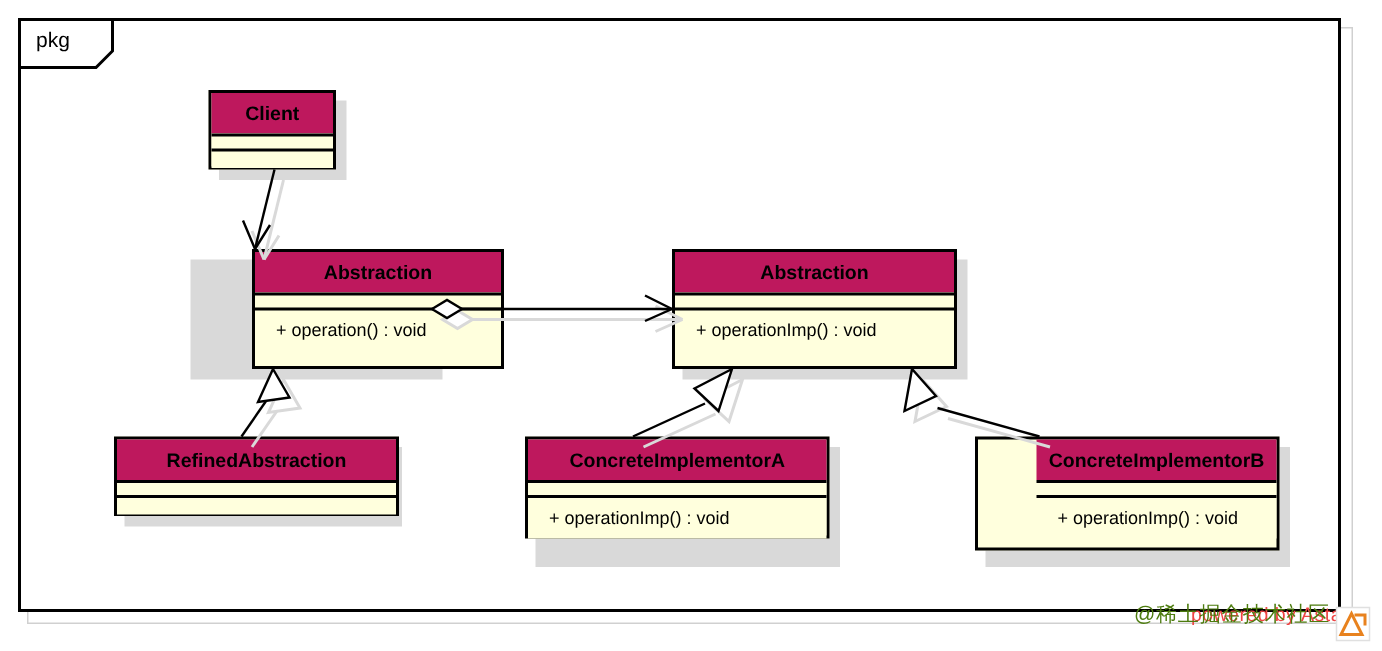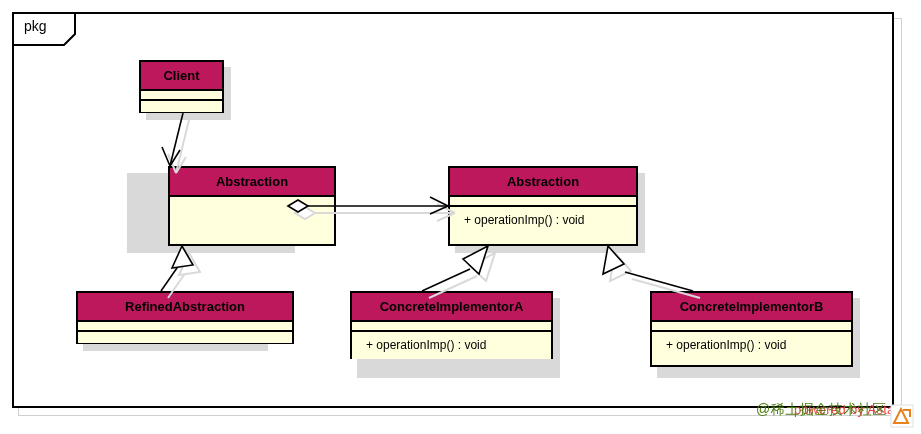--- a/index.html
+++ b/index.html
@@ -146,49 +146,52 @@
   <div class="klass" style="left:139px; top:60px; width:85px; height:53px;">
     <div class="k-name">Client</div>
     <div class="k-attrs"></div>
     <div class="k-ops k-ops-empty"></div>
   </div>
 
   <div class="klass-shadow" style="left:127px; top:173px; width:168px; height:80px;"></div>
   <div class="klass" style="left:120px; top:166px; width:168px; height:80px;margin-left:48px;">
     <div class="k-name">Abstraction</div>
     <div class="k-attrs"></div>
+    <div class="k-ops">
+      <div class="member">+ operation() : void</div>
+    </div>
   </div>
 
   <div class="klass-shadow" style="left:455px; top:173px; width:190px; height:80px;"></div>
   <div class="klass" style="left:448px; top:166px; width:190px; height:80px;">
     <div class="k-name">Abstraction</div>
     <div class="k-attrs"></div>
     <div class="k-ops">
       <div class="member">+ operationImp() : void</div>
     </div>
   </div>
 
   <div class="klass-shadow" style="left:83px; top:298px; width:185px; height:53px;"></div>
-  <div class="klass" style="left:76px; top:291px; width:218px; height:53px;">
+  <div class="klass" style="left:76px; top:291px; width:190px; height:53px;">
     <div class="k-name">RefinedAbstraction</div>
     <div class="k-attrs"></div>
     <div class="k-ops k-ops-empty"></div>
   </div>
 
   <div class="klass-shadow" style="left:357px; top:298px; width:203px; height:80px;"></div>
   <div class="klass" style="left:350px; top:291px; width:203px; height:68px;">
     <div class="k-name">ConcreteImplementorA</div>
     <div class="k-attrs"></div>
     <div class="k-ops">
       <div class="member">+ operationImp() : void</div>
     </div>
   </div>
 
   <div class="klass-shadow" style="left:657px; top:298px; width:203px; height:80px;"></div>
-  <div class="klass" style="left:650px; top:291px; width:203px; height:76px;">
+  <div class="klass" style="left:650px; top:291px; width:203px; height:76px;padding-left:39px;">
     <div class="k-name">ConcreteImplementorB</div>
     <div class="k-attrs"></div>
     <div class="k-ops">
       <div class="member">+ operationImp() : void</div>
     </div>
   </div>
 
   <svg id="edges" viewBox="0 0 921 434">
 
     <g>

